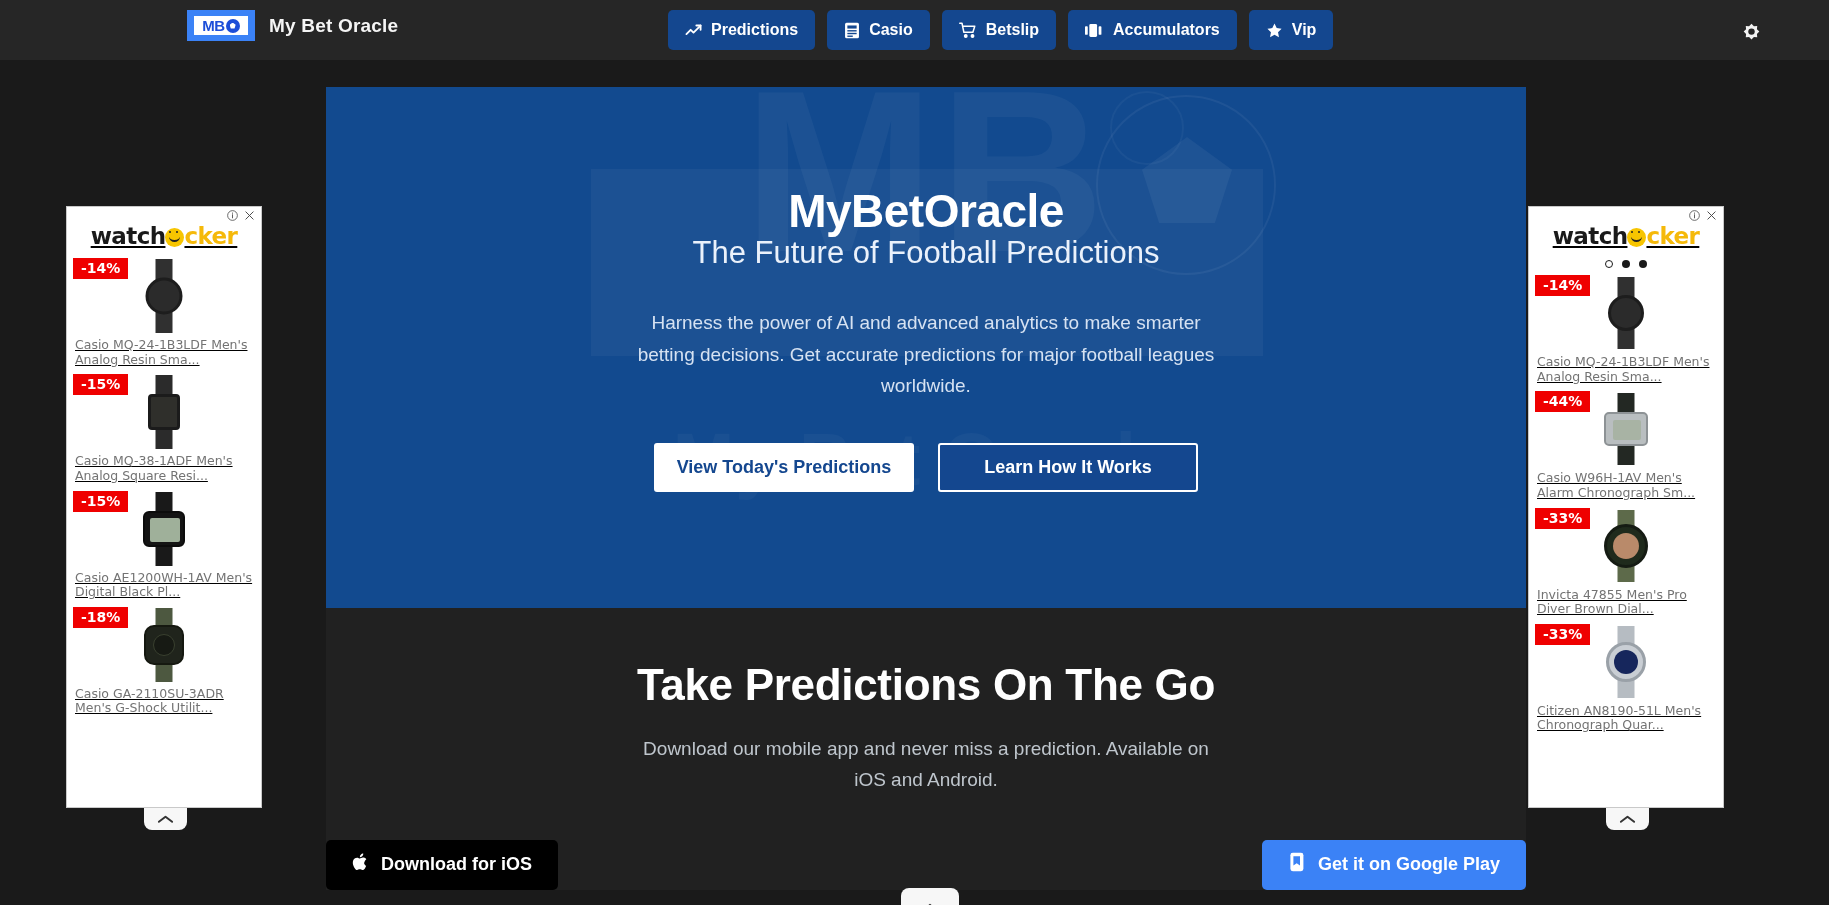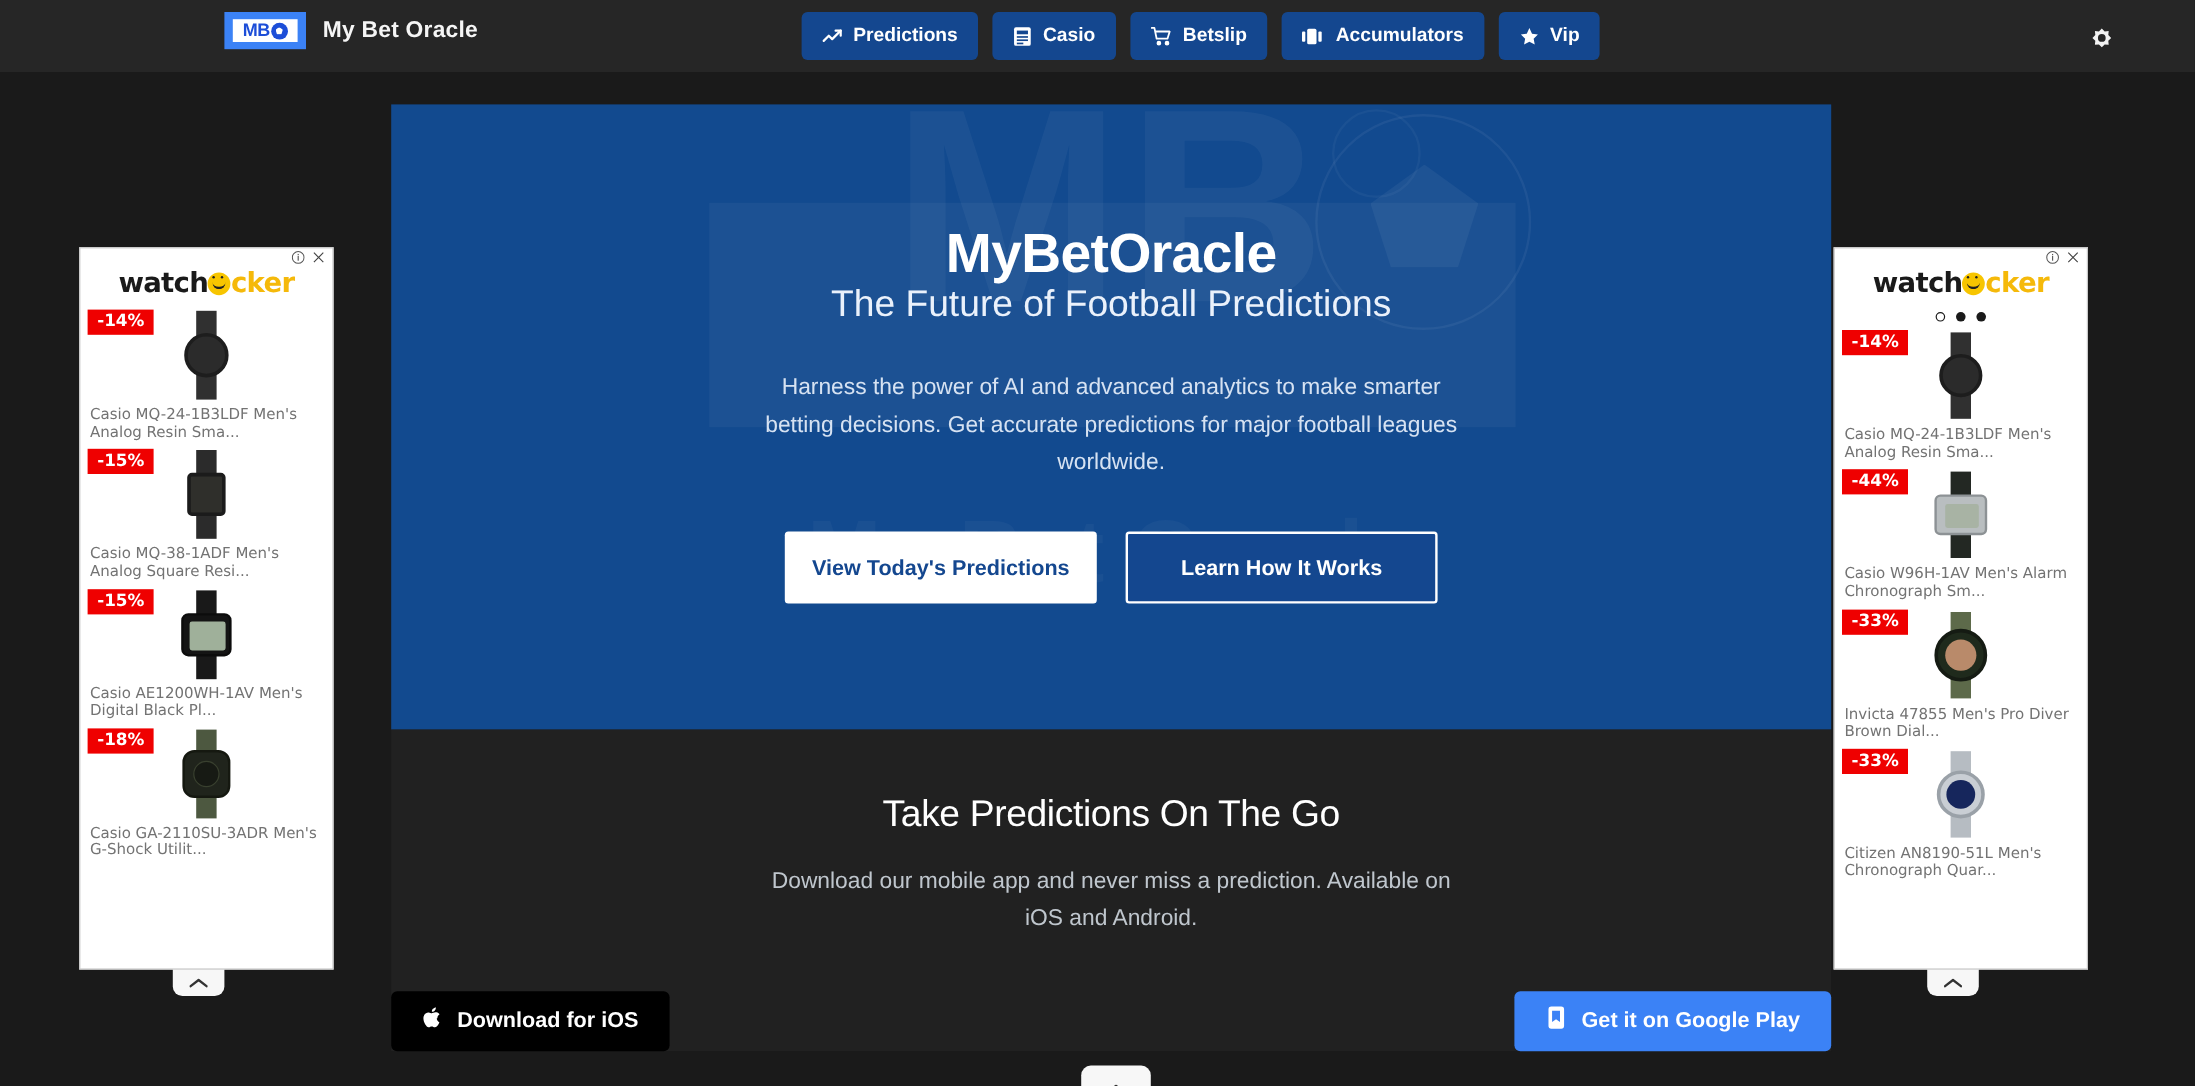--- a/index.html
+++ b/index.html
@@ -140,40 +140,40 @@
   .hero-p {
     position: relative; margin: 36px auto 0;
     width: 600px;
     font-size: 19px; line-height: 1.65; color: #d6e2f2;
   }
   .hero-ctas {
     position: relative; margin-top: 42px;
     display: flex; justify-content: center; gap: 24px;
   }
   .cta {
-    height: 60px; min-width: 260px;
+    height: 49px; min-width: 260px;
     display: flex; align-items: center; justify-content: center;
     font-size: 18px; font-weight: bold; cursor: pointer;
     border-radius: 3px; padding: 0 18px;
   }
   .cta-primary { background: #ffffff; color: #14478f; }
   .cta-secondary {
     background: #14478f; color: #ffffff;
     border: 2px solid #ffffff;
   }
 
   
   .appsec {
     position: relative; width: 1200px;
     background: #212121;
     padding: 52px 0 0;
     text-align: center;
   }
   .appsec h2 {
-    font-size: 31px; font-weight: normal; color: #ffffff;
+    font-size: 44px; font-weight: bold; color: #ffffff;
     letter-spacing: -0.3px;
   }
   .appsec p {
     margin: 24px auto 0; width: 580px;
     font-size: 19px; line-height: 1.62; color: #bfc6cd;
   }
   .storebtns {
     margin-top: 44px;
     display: flex; justify-content: space-between; gap: 26px;
   }
@@ -183,24 +183,25 @@
     padding: 0 26px;
     font-size: 18px; font-weight: bold; color: #fff;
     cursor: pointer; white-space: nowrap;
   }
   .store-ios { background: #000000; }
   .store-play { background: #3b82f6; }
 
   
   .ad {
     position: absolute; top: 146px;
-    width: 212px;
+    width: 196px;
     background: #fff;
     border: 1px solid #c9c9c9;
     z-index: 30;
+    text-decoration: underline;
   }
   .ad-left  { left: 66px; height: 602px; }
   .ad-right { left: 1528px; height: 602px; }
   .ad-bar {
     position: relative; height: 17px;
     display: flex; justify-content: flex-end; align-items: center;
     gap: 6px; padding-right: 6px;
   }
   .ad-i, .ad-x { cursor: pointer; display:block; }
   .ad-logo {

